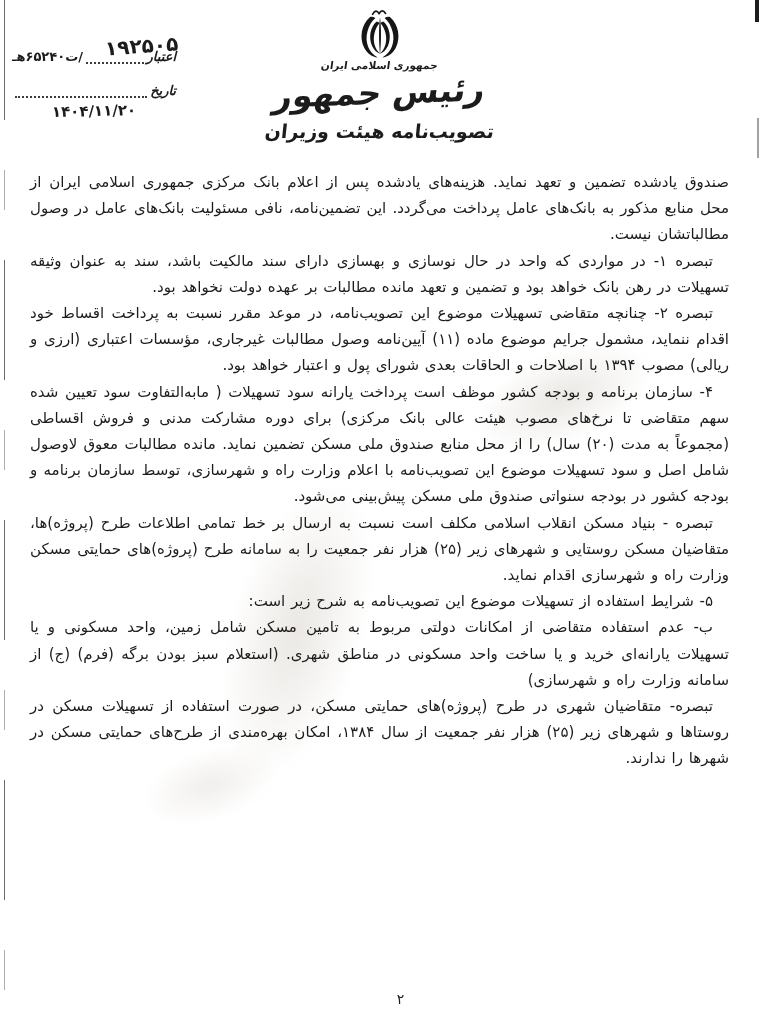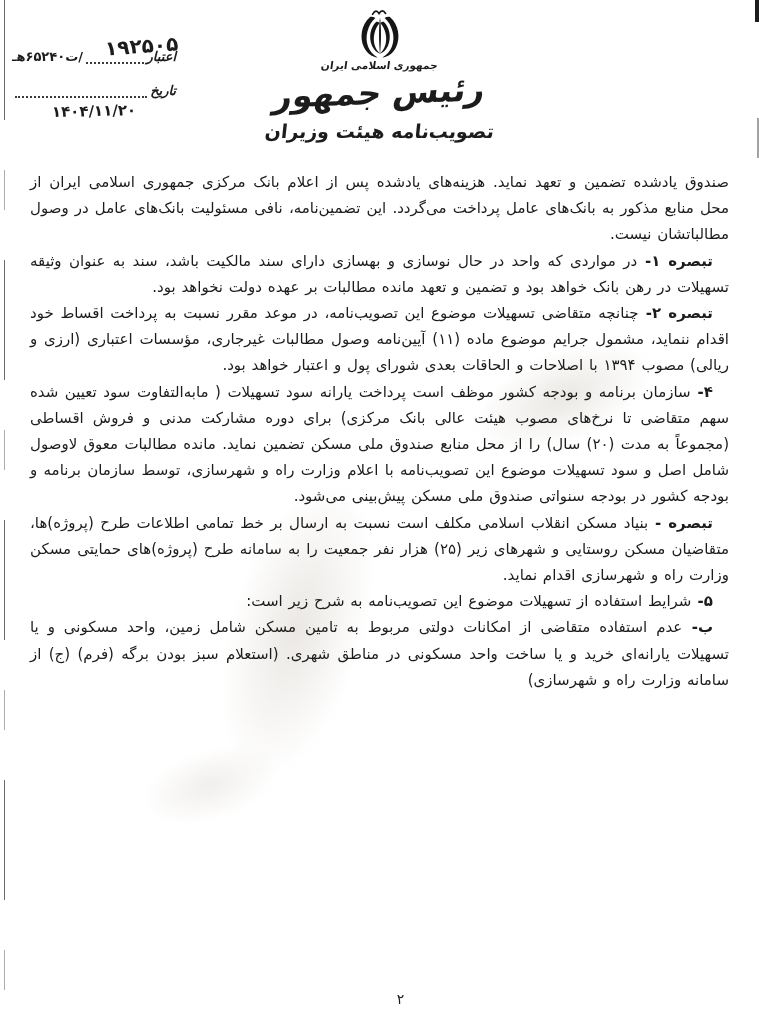--- a/index.html
+++ b/index.html
@@ -47,21 +47,21 @@
     margin-top:4px;font-size:15px;letter-spacing:1.5px;direction:ltr;text-align:center;
     transform:rotate(-1.5deg);
   }
   
   .body-text{
     position:absolute;top:160px;right:30px;width:699px;direction:rtl;
     text-align:justify;font-size:15px;line-height:26.2px;word-spacing:1px;margin-top:9px;
   }
   .body-text p{margin:0;}
   .body-text p.ind{text-indent:16px;}
-  .lead{white-space:pre-wrap;font-weight:bold;}
+  .lead{white-space:pre-wrap;}
   .lead.b{font-weight:bold;}
   
   .page-number{
     position:absolute;top:991px;left:0;right:0;text-align:center;
     font-size:14px;text-indent:42px;
   }
 </style>
 </head>
 <body>
 
@@ -108,17 +108,18 @@
   </div>
 
   <main class="body-text">
     <p><span class="lead"></span><span>صندوق یادشده تضمین و تعهد نماید. هزینه‌های یادشده پس از اعلام بانک مرکزی جمهوری اسلامی ایران از محل منابع مذکور به بانک‌های عامل پرداخت می‌گردد. این تضمین‌نامه، نافی مسئولیت بانک‌های عامل در وصول مطالباتشان نیست.</span></p>
     <p class="ind"><span class="lead">تبصره ۱- </span><span>در مواردی که واحد در حال نوسازی و بهسازی دارای سند مالکیت باشد، سند به عنوان وثیقه تسهیلات در رهن بانک خواهد بود و تضمین و تعهد مانده مطالبات بر عهده دولت نخواهد بود.</span></p>
     <p class="ind"><span class="lead">تبصره ۲- </span><span>چنانچه متقاضی تسهیلات موضوع این تصویب‌نامه، در موعد مقرر نسبت به پرداخت اقساط خود اقدام ننماید، مشمول جرایم موضوع ماده (۱۱) آیین‌نامه وصول مطالبات غیرجاری، مؤسسات اعتباری (ارزی و ریالی) مصوب ۱۳۹۴ با اصلاحات و الحاقات بعدی شورای پول و اعتبار خواهد بود.</span></p>
     <p class="ind"><span class="lead">۴- </span><span>سازمان برنامه و بودجه کشور موظف است پرداخت یارانه سود تسهیلات ( مابه‌التفاوت سود تعیین شده سهم متقاضی تا نرخ‌های مصوب هیئت عالی بانک مرکزی) برای دوره مشارکت مدنی و فروش اقساطی (مجموعاً به مدت (۲۰) سال) را از محل منابع صندوق ملی مسکن تضمین نماید. مانده مطالبات معوق لاوصول شامل اصل و سود تسهیلات موضوع این تصویب‌نامه با اعلام وزارت راه و شهرسازی، توسط سازمان برنامه و بودجه کشور در بودجه سنواتی صندوق ملی مسکن پیش‌بینی می‌شود.</span></p>
     <p class="ind"><span class="lead">تبصره - </span><span>بنیاد مسکن انقلاب اسلامی مکلف است نسبت به ارسال بر خط تمامی اطلاعات طرح (پروژه)ها، متقاضیان مسکن روستایی و شهرهای زیر (۲۵) هزار نفر جمعیت را به سامانه طرح (پروژه)های حمایتی مسکن وزارت راه و شهرسازی اقدام نماید.</span></p>
     <p class="ind"><span class="lead">۵- </span><span>شرایط استفاده از تسهیلات موضوع این تصویب‌نامه به شرح زیر است:</span></p>
     <p class="ind"><span class="lead">ب- </span><span>عدم استفاده متقاضی از امکانات دولتی مربوط به تامین مسکن شامل زمین، واحد مسکونی و یا تسهیلات یارانه‌ای خرید و یا ساخت واحد مسکونی در مناطق شهری. (استعلام سبز بودن برگه (فرم) (ج) از سامانه وزارت راه و شهرسازی)</span></p>
+    <p class="ind"><span class="lead">تبصره- </span><span>متقاضیان شهری در طرح (پروژه)های حمایتی مسکن، در صورت استفاده از تسهیلات مسکن در روستاها و شهرهای زیر (۲۵) هزار نفر جمعیت از سال ۱۳۸۴، امکان بهره‌مندی از طرح‌های حمایتی مسکن در شهرها را ندارند.</span></p>
   </main>
 
   <div class="page-number">۲</div>
 
 </div>
 
 </body></html>

